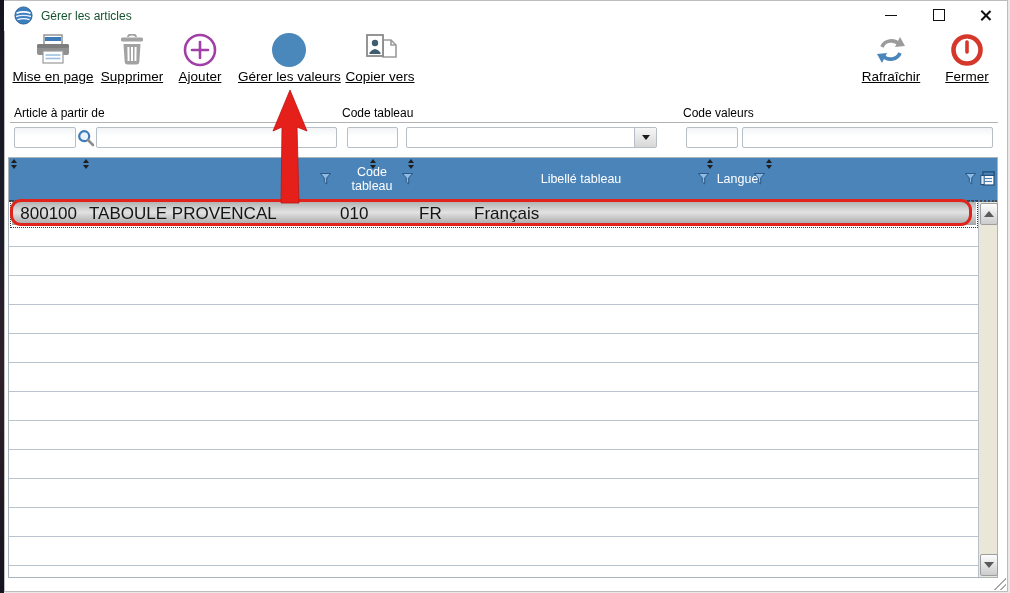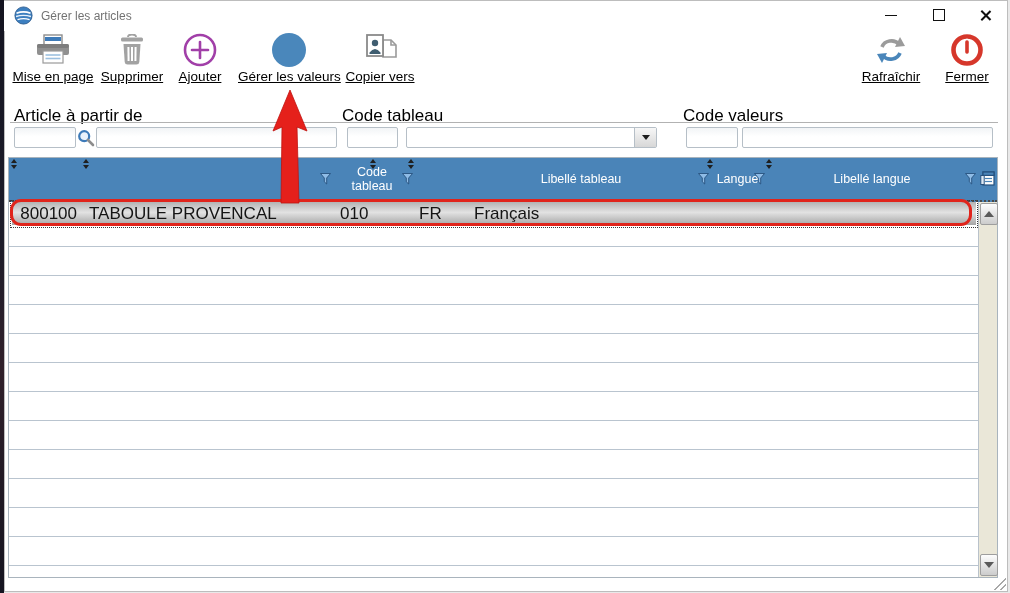--- a/index.html
+++ b/index.html
@@ -6,34 +6,34 @@
   body{
     width:1010px;height:593px;position:relative;overflow:hidden;
     font-family:"Liberation Sans", sans-serif;background:#e9e9e9;
   }
   .abs{position:absolute;}
   
   .bg-left-strip{left:0;top:0;width:4px;height:593px;background:linear-gradient(180deg,#141420,#1d1d2b 40%,#30202a 62%,#141420);}
   .bg-top-frag{left:130px;top:0;width:56px;height:3px;background:linear-gradient(90deg,#b85048,#e8ddd0 35%,#c06a50 70%,#8a3f3f);}
   .window{left:4px;top:0;width:1002px;height:590px;background:#fff;border:1px solid #bdbdbd;}
   .titlebar{left:4px;top:1px;width:1002px;height:30px;background:#fff;}
-  .title-text{left:41px;top:9px;font-size:12px;color:#737373;}
+  .title-text{left:41px;top:9px;font-size:12px;color:#14532d;}
   .winbtn{top:0;height:30px;width:46px;display:flex;align-items:center;justify-content:center;cursor:default;}
   .glyph-min{width:12px;height:0;border-top:1.6px solid #111;}
   .glyph-max{width:10px;height:10px;border:1.4px solid #111;}
   .glyph-close{position:relative;width:13px;height:13px;}
   .glyph-close:before,.glyph-close:after{content:"";position:absolute;left:6px;top:0;width:1.5px;height:13px;background:#111;}
   .glyph-close:before{transform:rotate(45deg);}
   .glyph-close:after{transform:rotate(-45deg);}
   
   .tbtn{top:32px;height:52px;text-align:center;cursor:pointer;text-decoration:underline;}
   .ticon{height:36px;display:flex;align-items:center;justify-content:center;}
   .tlabel{font-size:13.5px;color:#000;margin-top:1px;white-space:nowrap;}
   
-  .flabel{top:106px;font-size:17px;color:#000;}
+  .flabel{top:106px;font-size:12px;color:#000;}
   .fsep{left:10px;top:122px;width:988px;height:1px;background:#b2b2b2;}
   .fin{top:127px;height:21px;border:1px solid #b6bfc7;background:linear-gradient(#f2f4f6,#fff 45%);border-radius:2px;box-sizing:border-box;font-size:12px;padding:0 4px;outline:none;}
   .combo{top:127px;height:21px;border:1px solid #b6bfc7;background:#fff;border-radius:2px;box-sizing:border-box;}
   .dd-btn{position:absolute;right:0;top:0;bottom:0;width:21px;background:linear-gradient(#f7f7f7,#d7d7d7);border-left:1px solid #b6bfc7;display:flex;align-items:center;justify-content:center;cursor:pointer;}
   .dd-arrow{width:0;height:0;border-left:4px solid transparent;border-right:4px solid transparent;border-top:5px solid #1c1c1c;}
   
   .tablewrap{left:8px;top:157px;width:990px;height:421px;border:1px solid #a9b4bd;box-sizing:border-box;background:#fff;}
   .thead{position:absolute;left:0;top:0;width:988px;height:42px;background:#4a84b8;border-bottom:2px dotted #4a4a4a;}
   .hcell{position:absolute;top:0;height:42px;display:flex;align-items:center;justify-content:center;text-align:center;color:#fff;font-size:12.5px;line-height:14px;cursor:pointer;}
   .sortm{position:absolute;top:1px;width:7px;height:10px;}
@@ -193,23 +193,20 @@
   <div class="thead">
     <div class="hcell" style="left:322px;width:82px;">
       <span style="max-width:52px;">Code tableau</span>
     </div>
     <div class="hcell" style="left:424px;width:296px;">
       <span>Libellé tableau</span>
     </div>
     <div class="hcell" style="left:700px;width:57px;">
       <span>Langue</span>
     </div>
-    <div class="hcell" style="left:757px;width:212px;">
-      <span>Libellé langue</span>
-    </div>
 
     <div class="sortm" style="left:2px;"></div>
     <div class="sortm" style="left:74px;"></div>
     <div class="sortm" style="left:361px;"></div>
     <div class="sortm" style="left:399px;"></div>
     <div class="sortm" style="left:698px;"></div>
     <div class="sortm" style="left:757px;"></div>
 
     <svg class="funnel" style="left:311px;" viewBox="0 0 11 12">
         <path d="M0.5,0.5 h10 l-3.8,4.5 v6 l-2.4,-2.2 v-3.8 z" fill="#8fbce6" stroke="#26517e" stroke-width="0.9"></path>

